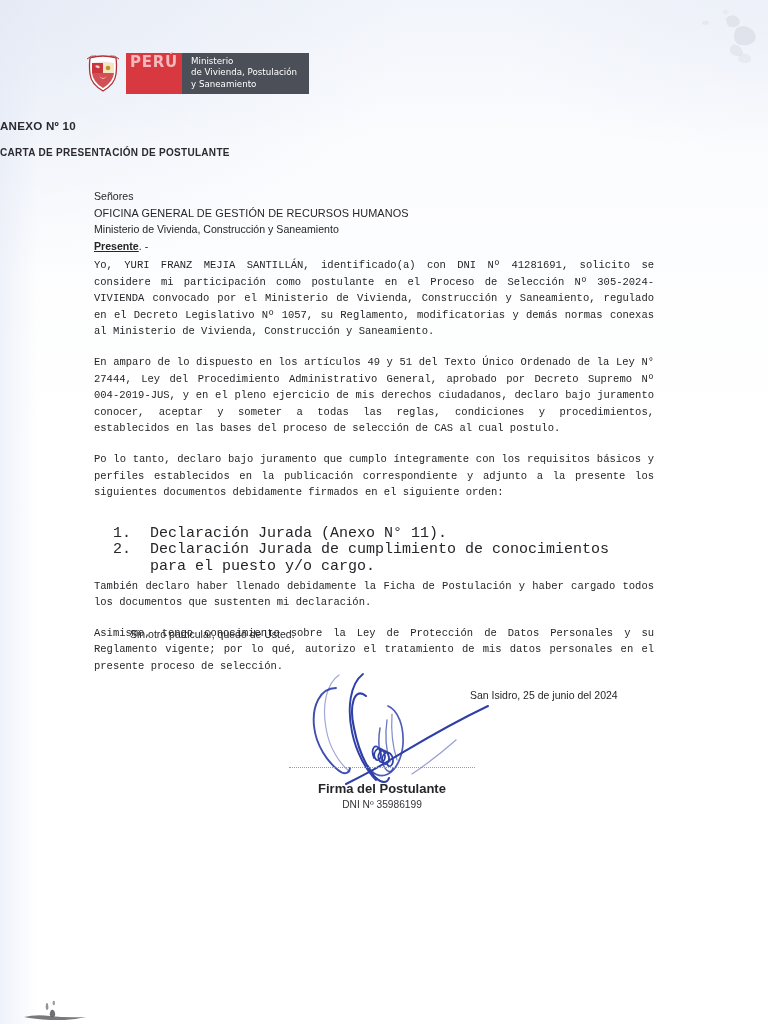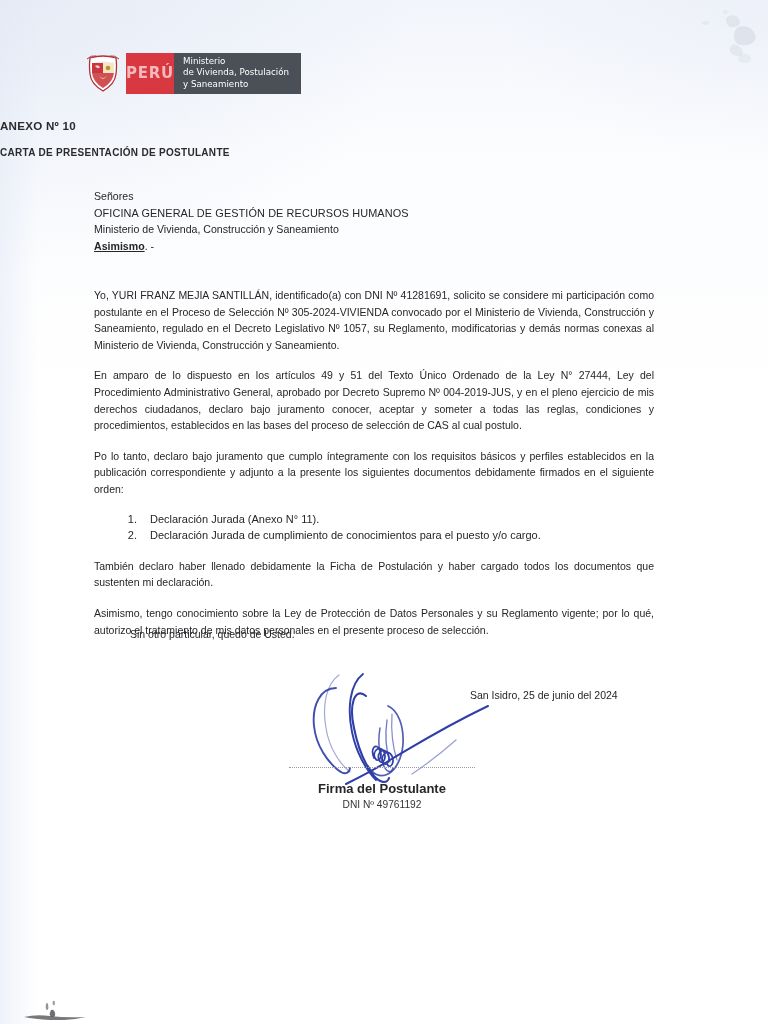--- a/index.html
+++ b/index.html
@@ -46,25 +46,24 @@
   .coat-of-arms {
     width: 34px;
     height: 38px;
     position: relative;
     margin-right: 6px;
     flex: none;
   }
   .coat-of-arms svg { display:block; width:100%; height:100%; }
 
   .peru-badge {
-    width: 48px;
+    width: 56px;
     height: 41px;
     background: #d8383f;
     display: flex;
-    align-items: center;
     justify-content: center;
     flex: none;
   }
   .peru-badge span {
     color: #f3b9bc;
     font-size: 15px;
     font-weight: 700;
     letter-spacing: 0.7px;
     font-family: "DejaVu Sans", sans-serif;
   }
@@ -111,36 +110,37 @@
   .addressee .l1 { font-weight: 400; }
   .addressee .l2 { font-weight: 400; font-size: 10.9px; letter-spacing: 0.1px; }
   .addressee .l3 { font-weight: 400; }
   .addressee .l4 { font-weight: 400; }
   .addressee .l4 b { font-weight: 700; text-decoration: underline; }
 
   
   .body-area {
     position: absolute;
     left: 94px;
-    top: 287px;
+    top: 257px;
     width: 560px;
+    font-family: Liberation Mono, monospace;
   }
   .para {
     text-align: justify;
     font-size: 10.5px;
     line-height: 16.6px;
     color: #26262a;
     margin: 0 0 14px 0;
   }
-  .para.tight { margin-bottom: 13px; }
+  .para.tight { margin-bottom: 25px; }
 
   ol.docs-list {
-    margin: 2px 0 14px 0;
+    margin: 2px 0 2px 0;
     padding-left: 46px;
-    font-size: 11px;
+    font-size: 15px;
     line-height: 16.6px;
     color: #26262a;
   }
   ol.docs-list li {
     padding-left: 10px;
     margin: 0;
   }
 
   
   .closing {
@@ -256,21 +256,21 @@
     </div>
   </div>
 
   <div class="doc-title" id="anexo-title">ANEXO Nº 10</div>
   <div class="doc-title" id="carta-title">CARTA DE PRESENTACIÓN DE POSTULANTE</div>
 
   <div class="addressee">
     <div class="l1">Señores</div>
     <div class="l2">OFICINA GENERAL DE GESTIÓN DE RECURSOS HUMANOS</div>
     <div class="l3">Ministerio de Vivienda, Construcción y Saneamiento</div>
-    <div class="l4"><b>Asimismo</b><span>. -</span></div>
+    <div class="l4"><b>Presente</b><span>. -</span></div>
   </div>
 
   <div class="body-area">
 
     <p class="para">Yo, YURI FRANZ MEJIA SANTILLÁN, identificado(a) con DNI Nº 41281691, solicito se considere mi participación como postulante en el Proceso de Selección Nº 305-2024-VIVIENDA convocado por el Ministerio de Vivienda, Construcción y Saneamiento, regulado en el Decreto Legislativo Nº 1057, su Reglamento, modificatorias y demás normas conexas al Ministerio de Vivienda, Construcción y Saneamiento.</p>
 
     <p class="para">En amparo de lo dispuesto en los artículos 49 y 51 del Texto Único Ordenado de la Ley N° 27444, Ley del Procedimiento Administrativo General, aprobado por Decreto Supremo Nº 004-2019-JUS, y en el pleno ejercicio de mis derechos ciudadanos, declaro bajo juramento conocer, aceptar y someter a todas las reglas, condiciones y procedimientos, establecidos en las bases del proceso de selección de CAS al cual postulo.</p>
 
     <p class="para tight">Po lo tanto, declaro bajo juramento que cumplo íntegramente con los requisitos básicos y perfiles establecidos en la publicación correspondiente y adjunto a la presente los siguientes documentos debidamente firmados en el siguiente orden:</p>
 
@@ -301,21 +301,21 @@
         <path d="M100 52 C99 68 101 86 105 98" stroke-width="1.2" opacity="0.6"></path>
         <path d="M96 44 C106 48 112 64 111 82 C110 96 104 108 96 112 C88 116 80 112 76 104" stroke-width="1.7" opacity="0.85"></path>
         <path d="M54 122 C66 116 82 108 98 98 C122 84 150 66 196 44" stroke-width="2.0"></path>
         <path d="M120 112 C132 104 148 92 164 78" stroke-width="1.2" opacity="0.5"></path>
       </g>
     </svg>
   </div>
 
   <div class="sig-line"></div>
   <div class="sig-caption">Firma del Postulante</div>
-  <div class="sig-dni">DNI Nº 49761192</div>
+  <div class="sig-dni">DNI Nº 35986199</div>
 
   <div class="smudge-tr">
     <svg viewBox="0 0 74 66">
       <g fill="#b9bfcd">
         <path d="M36 14 q8 -6 13 1 q3 6 -4 8 q-9 2 -9 -9 Z" opacity="0.55"></path>
         <path d="M48 23 q12 -3 17 7 q3 9 -8 11 q-13 2 -13 -9 q0 -6 4 -9 Z" opacity="0.6"></path>
         <path d="M43 40 q9 2 10 8 q0 5 -7 4 q-7 -2 -6 -8 Z" opacity="0.45"></path>
         <path d="M50 50 q9 -2 11 4 q1 5 -6 5 q-7 0 -7 -5 Z" opacity="0.35"></path>
         <path d="M12 18 q5 -3 7 0 q1 3 -4 3 q-4 0 -3 -3 Z" opacity="0.35"></path>
         <path d="M33 7 q3 -3 5 0 q1 3 -3 3 q-3 0 -2 -3 Z" opacity="0.3"></path>

